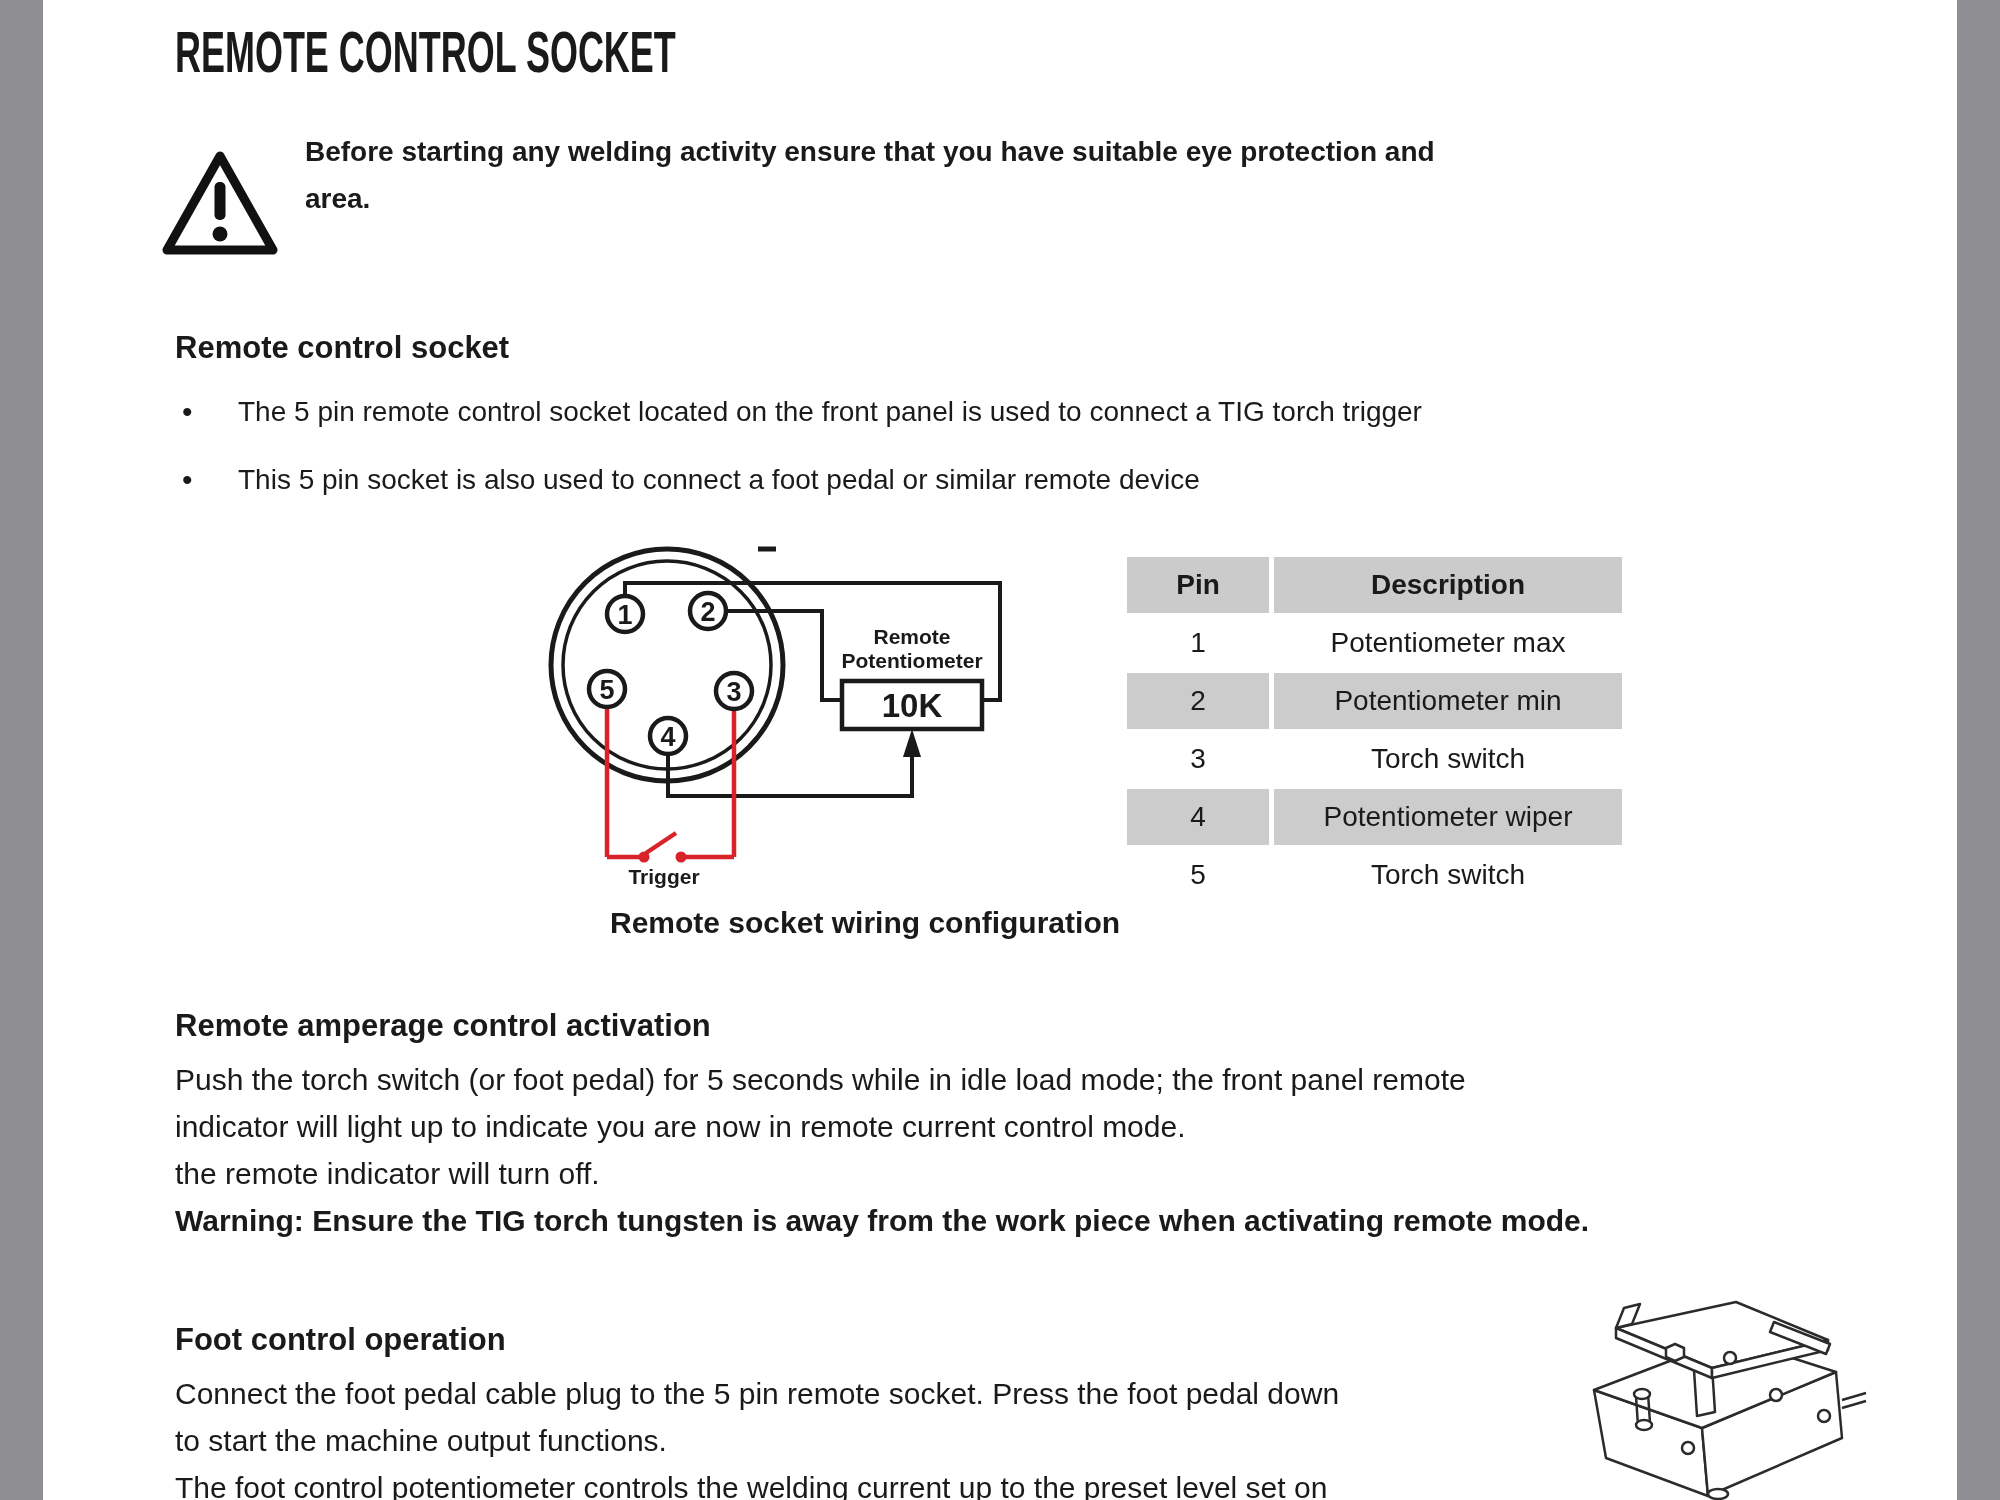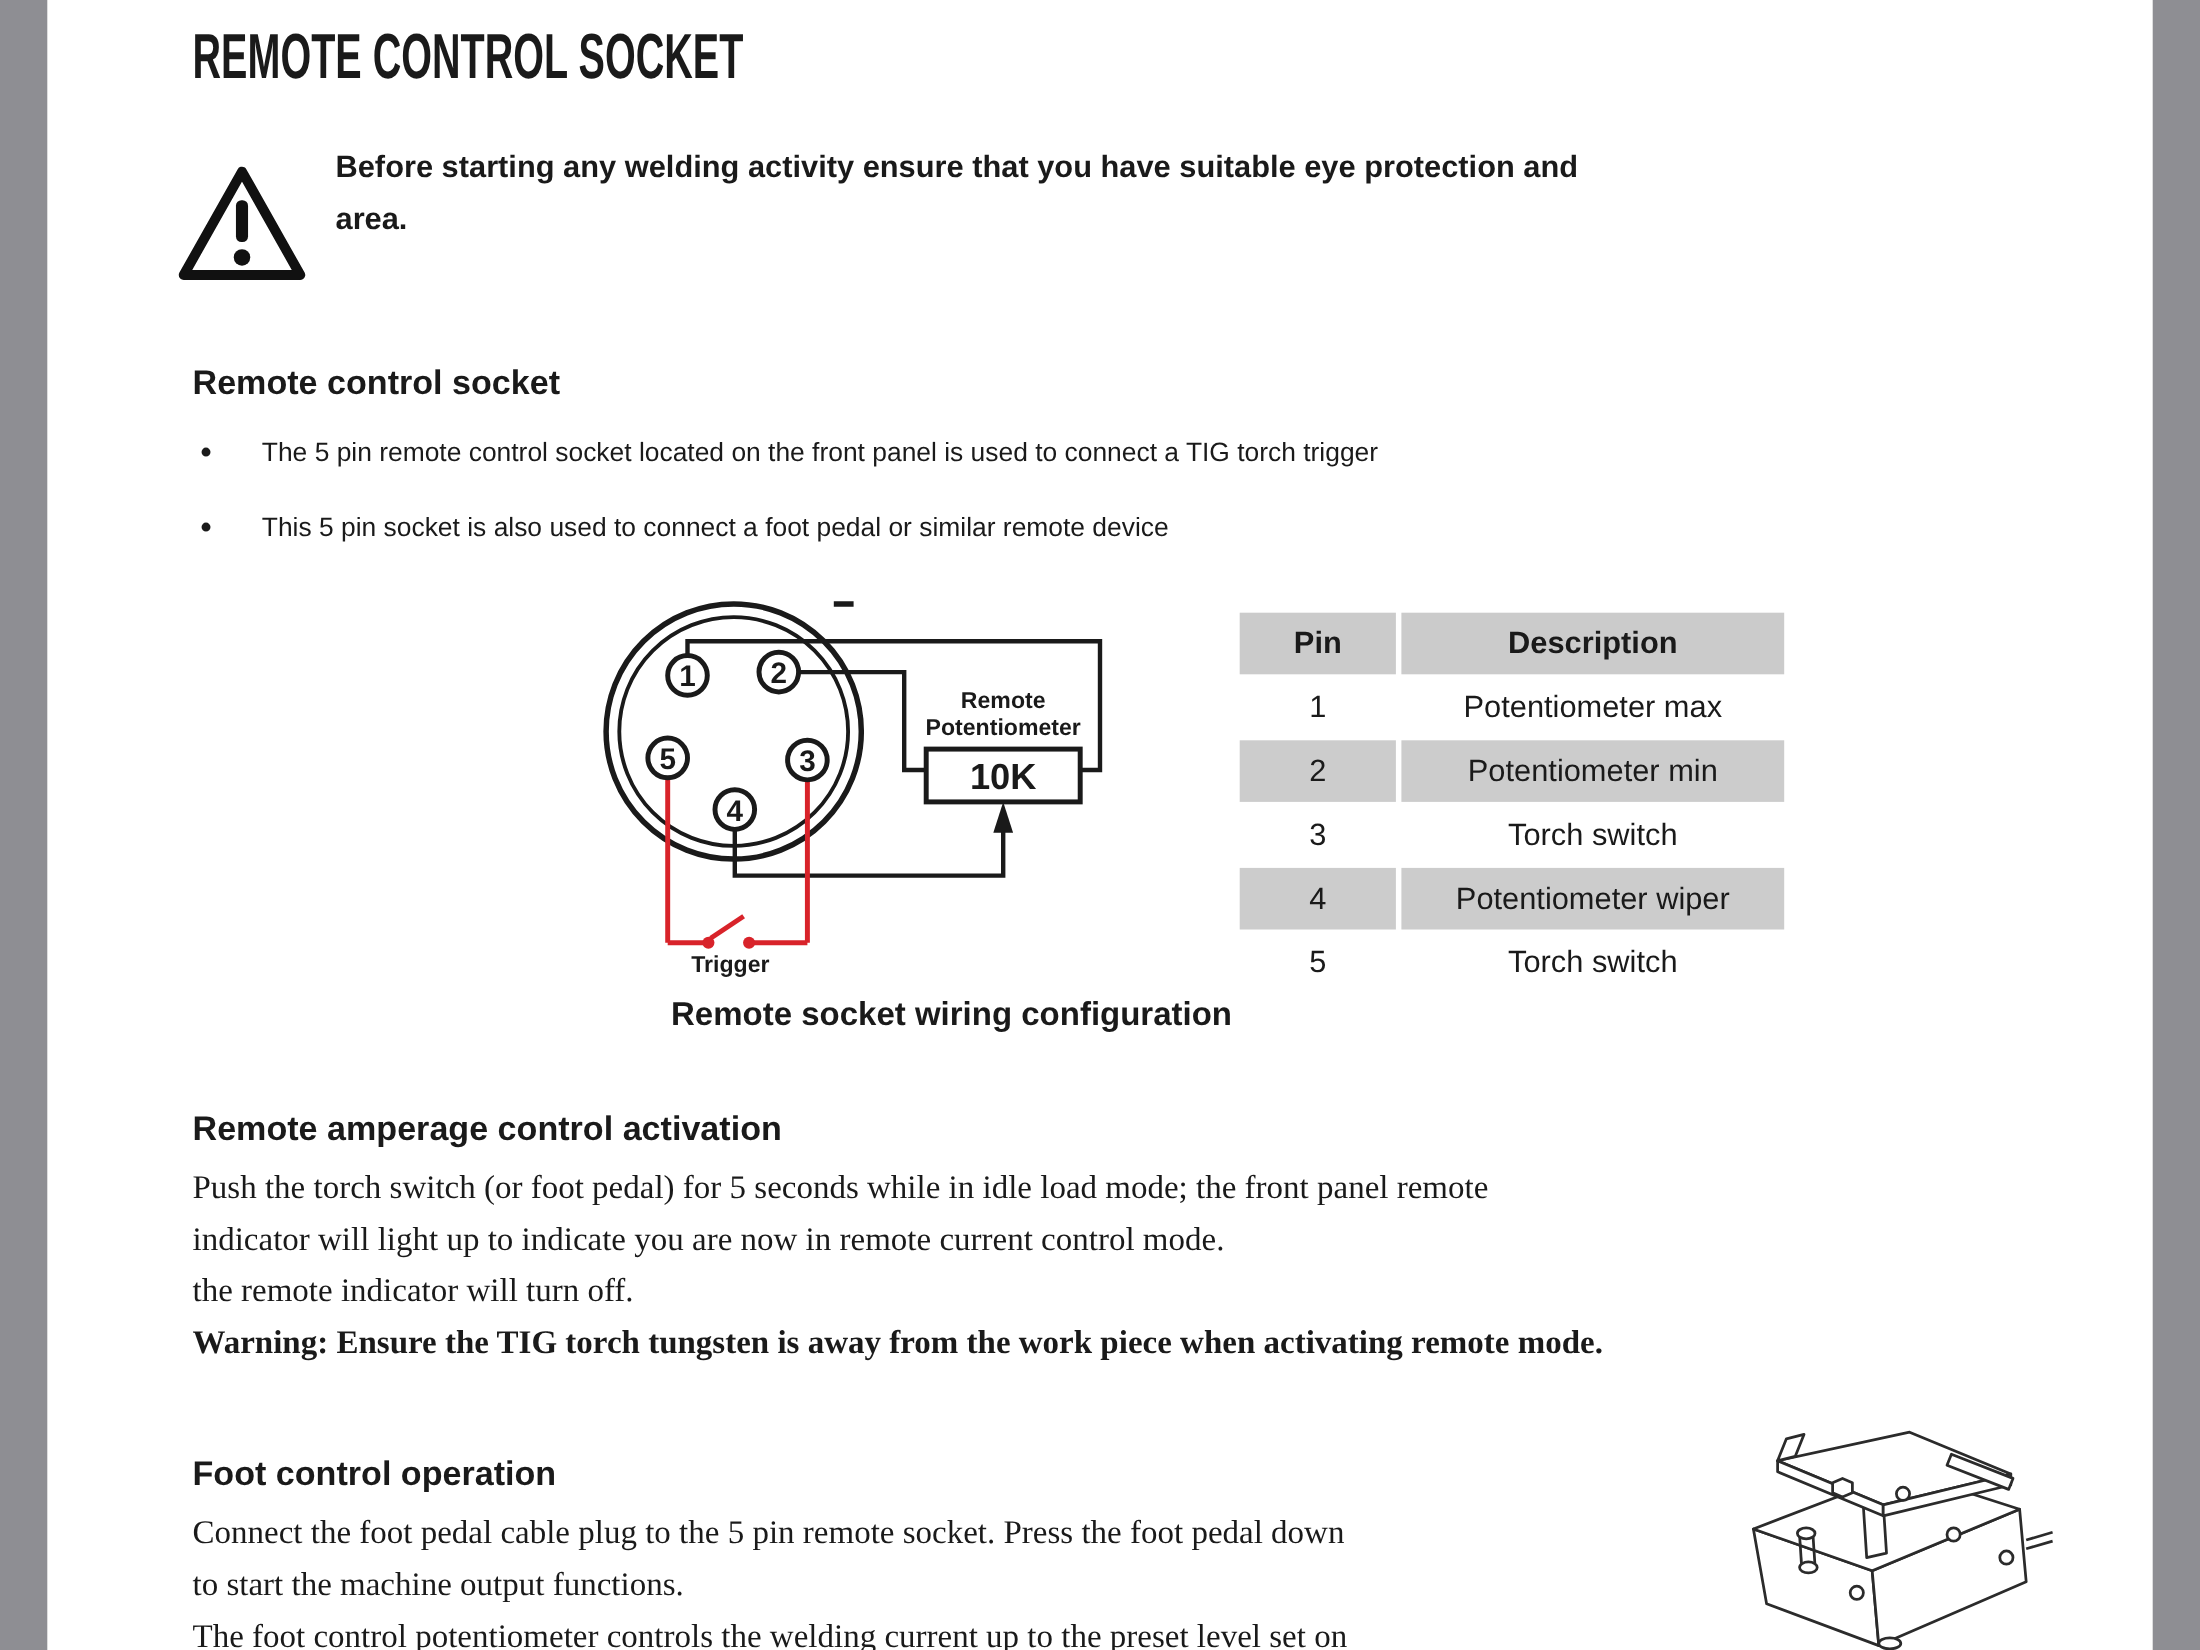--- a/index.html
+++ b/index.html
@@ -24,23 +24,23 @@
 
   .h2{position:absolute;left:175px;margin:0;font-size:31px;font-weight:bold;white-space:nowrap;}
   #h-remote{top:330px;}
   #h-amperage{top:1008px;}
   #h-foot{top:1322px;}
 
   .bullets{position:absolute;left:182px;top:388px;}
   .bullet{display:flex;align-items:flex-start;}
   .bullet + .bullet{margin-top:21px;}
   .bullet .dot{width:56px;font-size:30px;line-height:47px;}
-  .b-lines .ln{font-size:24px;line-height:47px;white-space:nowrap;}
-
-  .para{position:absolute;left:175px;font-family:Liberation Serif, serif;}
+  .b-lines .ln{font-size:28px;line-height:47px;white-space:nowrap;}
+
+  .para{position:absolute;left:175px;}
   .para .ln{font-size:30px;line-height:47px;white-space:nowrap;}
   .para .ln.bold{font-weight:bold;}
   #para-amperage{top:1056px;}
   #para-foot{top:1370px;}
 
   .diagram-svg{position:absolute;left:545px;top:543px;}
   .diagram-svg text{font-family:"Liberation Sans","DejaVu Sans",sans-serif;font-weight:bold;fill:#1a1a1a;}
   .pin-num{font-size:27px;}
   .pot-label{font-size:21px;}
   .pot-value{font-size:33px;}

